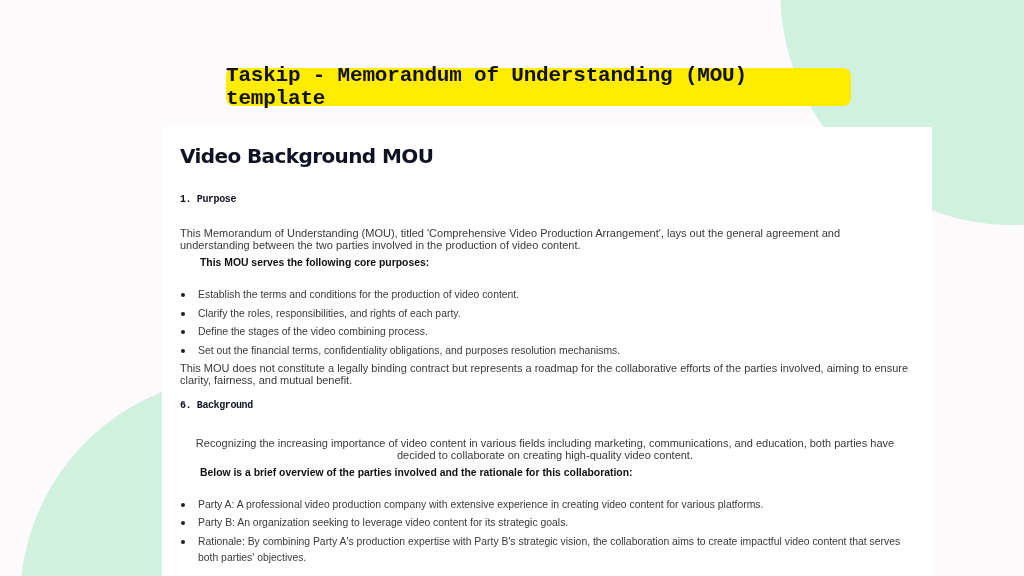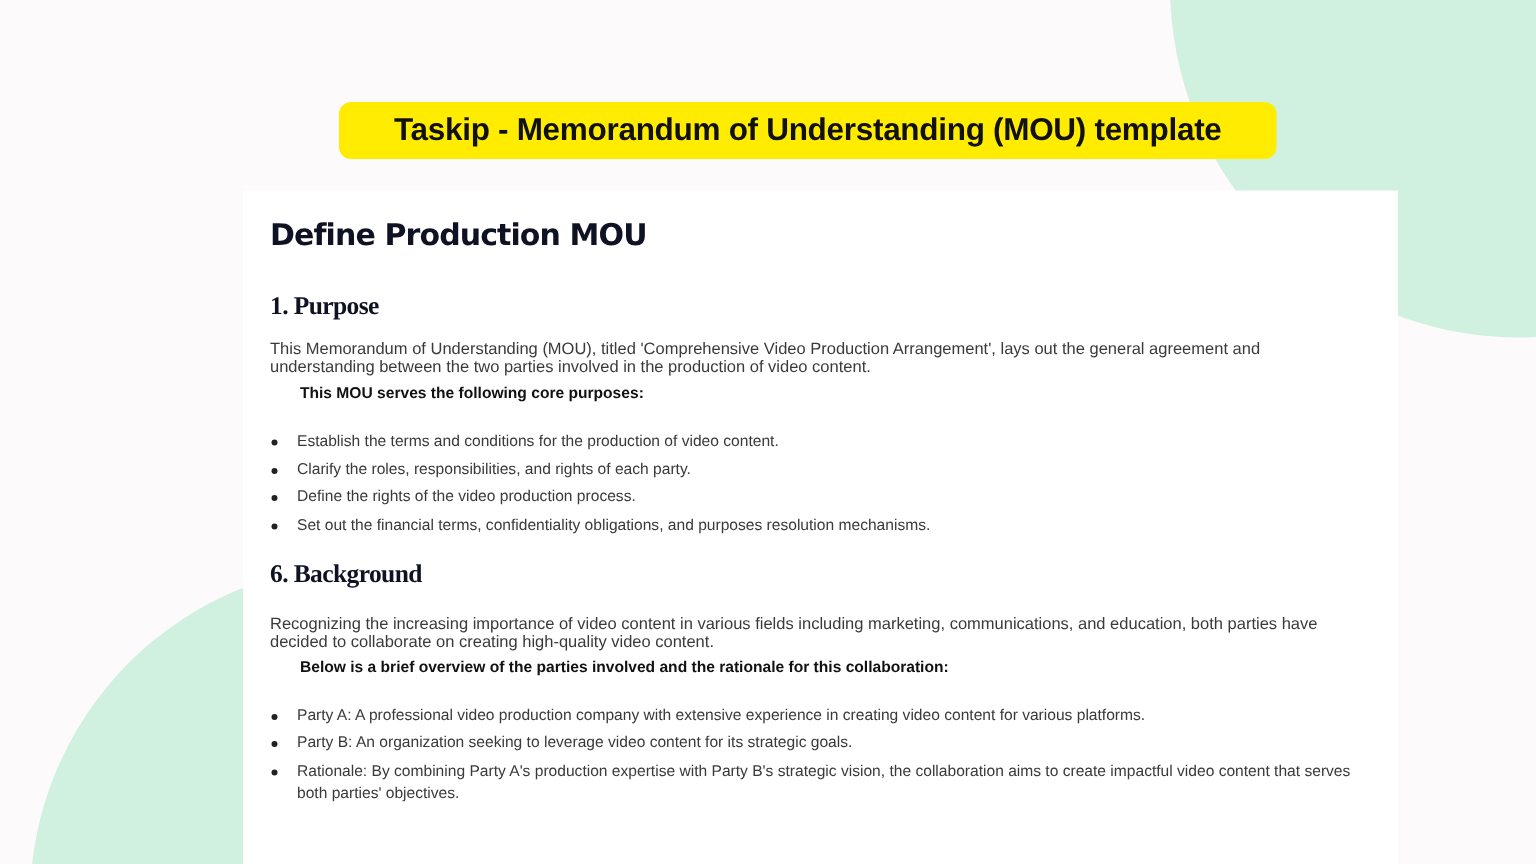--- a/index.html
+++ b/index.html
@@ -10,48 +10,48 @@
     }
     .stage { position: relative; width: 1024px; height: 576px; overflow: hidden; background: #fcfafb; }
     .blob { position: absolute; border-radius: 50%; background: #d0f0e0; }
     .blob-tr { left: 780px; top: -245px; width: 465px; height: 470px; }
     .blob-bl { left: 20px; top: 376px; width: 450px; height: 450px; }
 
     .banner {
       position: absolute; left: 226px; top: 68px; width: 625px; height: 38px;
       background: #ffec00; border-radius: 8px;
       display: flex; align-items: center; justify-content: center;
-      font-family: Liberation Sans, sans-serif; font-weight: bold;
+      font-family: Liberation Mono, monospace; font-weight: bold;
       font-size: 21px; color: #111; letter-spacing: -0.2px;
     }
 
     .card {
       position: absolute; left: 162px; top: 127px; width: 770px; height: 460px;
       background: #ffffff;
       padding: 14px 18px 0 18px;
       color: #333;
     }
     .doc-title {
       font-family: "DejaVu Sans", sans-serif; font-weight: bold;
       font-size: 20px; color: #0f1222; letter-spacing: -0.6px;
       margin-top: 3px; height: 30px;
     }
     .h2 {
-      font-family: Liberation Serif, serif; font-weight: bold;
-      font-size: 17px; color: #0f1222; letter-spacing: -0.4px;
+      font-family: Liberation Mono, monospace; font-weight: bold;
+      font-size: 10px; color: #0f1222; letter-spacing: -0.4px;
     }
     .h2.s1 { margin-top: 20px; height: 20px; }
     .h2.s2 { margin-top: 14px; height: 20px; }
     .para {
       font-size: 11px; line-height: 12px; color: #3a3a3a;
       width: 730px;
     }
     .para.p1 { margin-top: 13px; }
     .para.p3 { margin-top: 2px; }
-    .para.p4 { margin-top: 17px; }
+    .para.p4 { margin-top: 17px; text-align: center; }
     .lead {
       font-size: 10.4px; font-weight: bold; color: #111;
       margin-top: 4px; margin-left: 20px; height: 16px; line-height: 16px;
     }
     ul.blist { list-style: none; margin-top: 16px; }
     ul.blist li {
       position: relative; padding-left: 18px;
       font-size: 10.4px; line-height: 15.5px; color: #3a3a3a;
       margin-bottom: 3.2px; width: 730px;
     }
@@ -63,31 +63,32 @@
 </head>
 <body>
 
 <div class="stage">
   <div class="blob blob-tr"></div>
   <div class="blob blob-bl"></div>
 
   <div class="banner">Taskip - Memorandum of Understanding (MOU) template</div>
 
   <div class="card">
-    <div class="doc-title">Define Production MOU</div>
+    <div class="doc-title">Video Background MOU</div>
 
     <div class="h2 s1">1. Purpose</div>
     <p class="para p1">This Memorandum of Understanding (MOU), titled 'Comprehensive Video Production Arrangement', lays out the general agreement and understanding between the two parties involved in the production of video content.</p>
     <div class="lead">This MOU serves the following core purposes:</div>
     <ul class="blist">
       <li><span class="dot"></span><span>Establish the terms and conditions for the production of video content.</span></li>
       <li><span class="dot"></span><span>Clarify the roles, responsibilities, and rights of each party.</span></li>
-      <li><span class="dot"></span><span>Define the rights of the video production process.</span></li>
+      <li><span class="dot"></span><span>Define the stages of the video combining process.</span></li>
       <li><span class="dot"></span><span>Set out the financial terms, confidentiality obligations, and purposes resolution mechanisms.</span></li>
     </ul>
+    <p class="para p3">This MOU does not constitute a legally binding contract but represents a roadmap for the collaborative efforts of the parties involved, aiming to ensure clarity, fairness, and mutual benefit.</p>
 
     <div class="h2 s2">6. Background</div>
     <p class="para p4">Recognizing the increasing importance of video content in various fields including marketing, communications, and education, both parties have decided to collaborate on creating high-quality video content.</p>
     <div class="lead">Below is a brief overview of the parties involved and the rationale for this collaboration:</div>
     <ul class="blist">
       <li><span class="dot"></span><span>Party A: A professional video production company with extensive experience in creating video content for various platforms.</span></li>
       <li><span class="dot"></span><span>Party B: An organization seeking to leverage video content for its strategic goals.</span></li>
       <li><span class="dot"></span><span>Rationale: By combining Party A's production expertise with Party B's strategic vision, the collaboration aims to create impactful video content that serves both parties' objectives.</span></li>
     </ul>
   </div>

